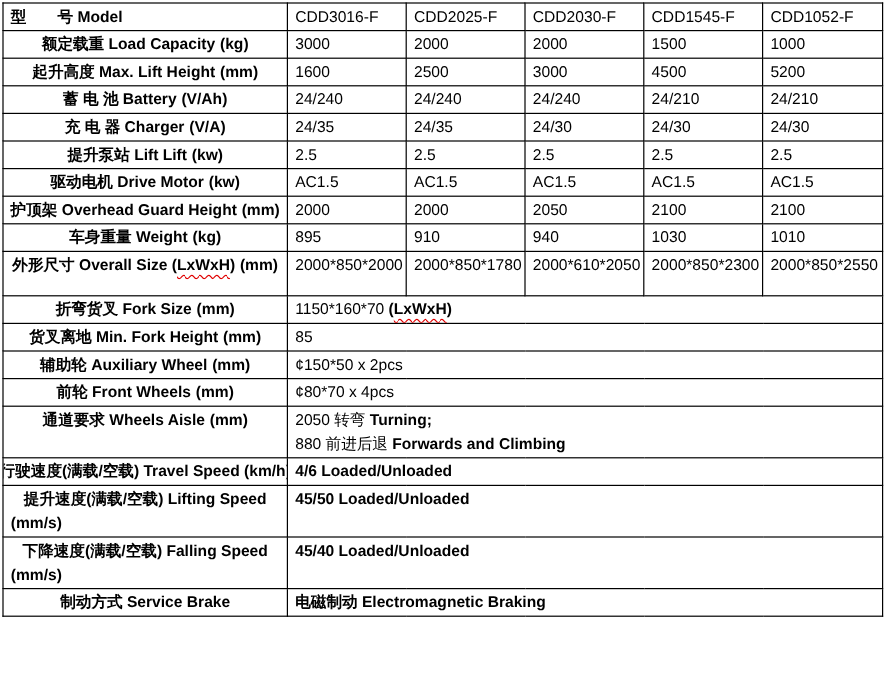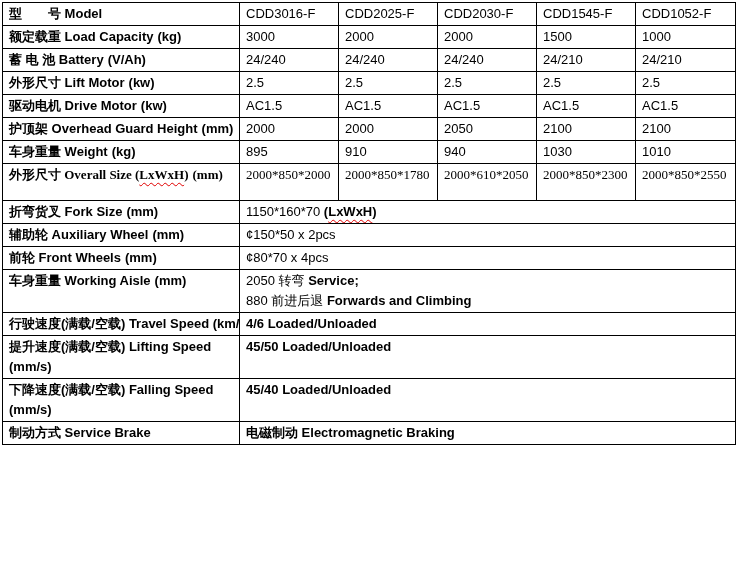--- a/index.html
+++ b/index.html
@@ -20,31 +20,31 @@
   }
   td{
     border:1px solid #000;
     padding:1px 6px;
     vertical-align:top;
     line-height:20px;
     overflow:hidden;
     white-space:nowrap;
   }
   .labelcell{ font-weight:bold; }
-  .lrow{ display:flex; justify-content:flex-start; }
+  .lrow{ display:flex; justify-content:center; }
   .unit{ font-weight:bold; padding-left:4px; }
   .bold{ font-weight:bold; }
   .wavy{
     text-decoration-line:underline;
     text-decoration-style:wavy;
     text-decoration-color:#e00000;
     text-decoration-thickness:1px;
     text-underline-offset:3px;
   }
-  tr.tall td{ height:34px;font-family:Liberation Serif, serif; }
+  tr.tall td{ height:34px; }
 </style>
 </head>
 <body>
 
 <div class="page">
   <table>
     <colgroup>
       <col style="width:237px">
       <col style="width:99px">
       <col style="width:99px">
@@ -72,34 +72,60 @@
           </td>
           <td>3000</td>
           <td>2000</td>
           <td>2000</td>
           <td>1500</td>
           <td>1000</td>
         </tr>
         <tr>
           <td class="labelcell">
             <div class="lrow">
+              <span><span>起升高度 Max. Lift Height</span></span>
+              <span class="unit">(mm)</span>
+            </div>
+          </td>
+          <td>1600</td>
+          <td>2500</td>
+          <td>3000</td>
+          <td>4500</td>
+          <td>5200</td>
+        </tr>
+        <tr>
+          <td class="labelcell">
+            <div class="lrow">
               <span><span>蓄 电 池 Battery</span></span>
               <span class="unit">(V/Ah)</span>
             </div>
           </td>
           <td>24/240</td>
           <td>24/240</td>
           <td>24/240</td>
           <td>24/210</td>
           <td>24/210</td>
         </tr>
         <tr>
           <td class="labelcell">
             <div class="lrow">
-              <span><span>外形尺寸 Lift Motor</span></span>
+              <span><span>充 电 器 Charger</span></span>
+              <span class="unit">(V/A)</span>
+            </div>
+          </td>
+          <td>24/35</td>
+          <td>24/35</td>
+          <td>24/30</td>
+          <td>24/30</td>
+          <td>24/30</td>
+        </tr>
+        <tr>
+          <td class="labelcell">
+            <div class="lrow">
+              <span><span>提升泵站 Lift Lift</span></span>
               <span class="unit">(kw)</span>
             </div>
           </td>
           <td>2.5</td>
           <td>2.5</td>
           <td>2.5</td>
           <td>2.5</td>
           <td>2.5</td>
         </tr>
         <tr>
@@ -161,20 +187,31 @@
               <span class="unit">(mm)</span>
             </div>
           </td>
           <td colspan="5">
             <div><span>1150*160*70 </span><span class="bold">(</span><span class="bold wavy">LxWxH</span><span class="bold">)</span></div>
           </td>
         </tr>
         <tr>
           <td class="labelcell">
             <div class="lrow">
+              <span><span>货叉离地 Min. Fork Height</span></span>
+              <span class="unit">(mm)</span>
+            </div>
+          </td>
+          <td colspan="5">
+            <div><span>85</span></div>
+          </td>
+        </tr>
+        <tr>
+          <td class="labelcell">
+            <div class="lrow">
               <span><span>辅助轮 Auxiliary Wheel</span></span>
               <span class="unit">(mm)</span>
             </div>
           </td>
           <td colspan="5">
             <div><span>¢150*50 x 2pcs</span></div>
           </td>
         </tr>
         <tr>
           <td class="labelcell">
@@ -183,26 +220,26 @@
               <span class="unit">(mm)</span>
             </div>
           </td>
           <td colspan="5">
             <div><span>¢80*70 x 4pcs</span></div>
           </td>
         </tr>
         <tr>
           <td class="labelcell">
             <div class="lrow">
-              <span><span>车身重量  Working Aisle</span></span>
-              <span class="unit">(mm)</span>
-            </div>
-          </td>
-          <td colspan="5">
-            <div><span>2050 转弯 </span><span class="bold">Service;</span></div>
+              <span><span>通道要求  Wheels Aisle</span></span>
+              <span class="unit">(mm)</span>
+            </div>
+          </td>
+          <td colspan="5">
+            <div><span>2050 转弯 </span><span class="bold">Turning;</span></div>
             <div><span>880 前进后退 </span><span class="bold">Forwards and Climbing</span></div>
           </td>
         </tr>
         <tr>
           <td class="labelcell">
             <div class="lrow">
               <span><span>行驶速度(满载/空载) Travel Speed (km/h)</span></span>
             </div>
           </td>
           <td colspan="5">

